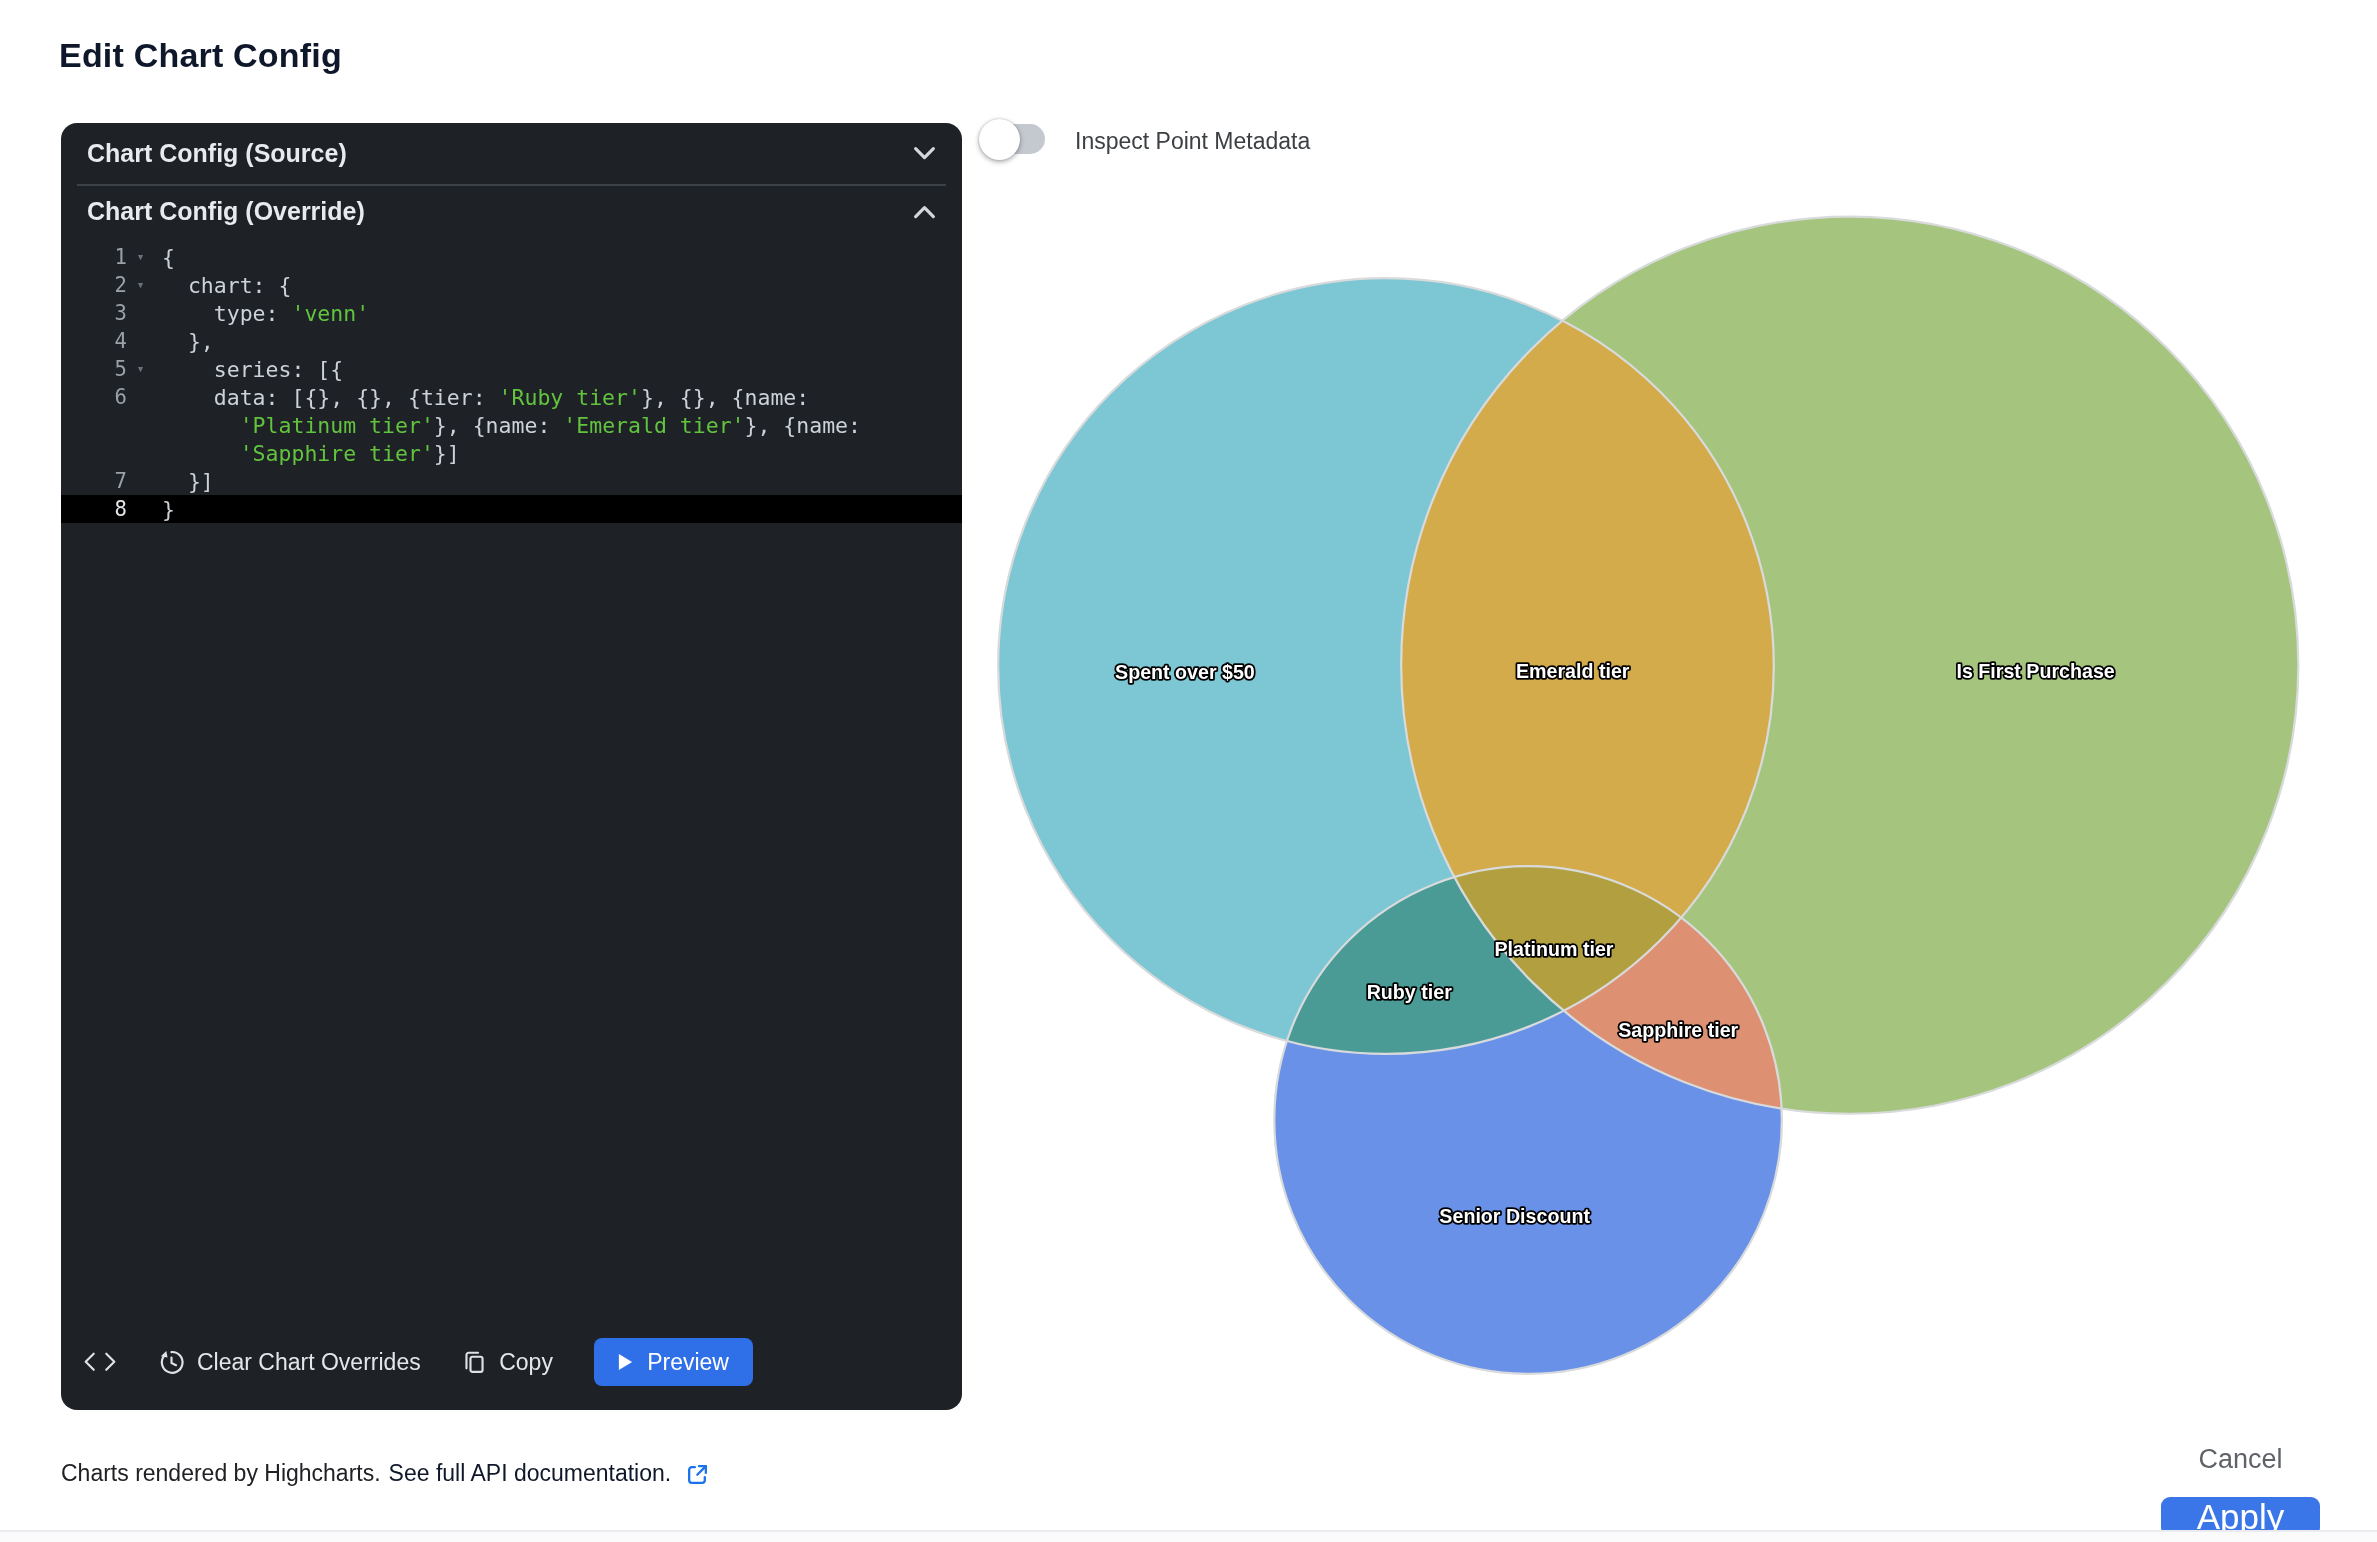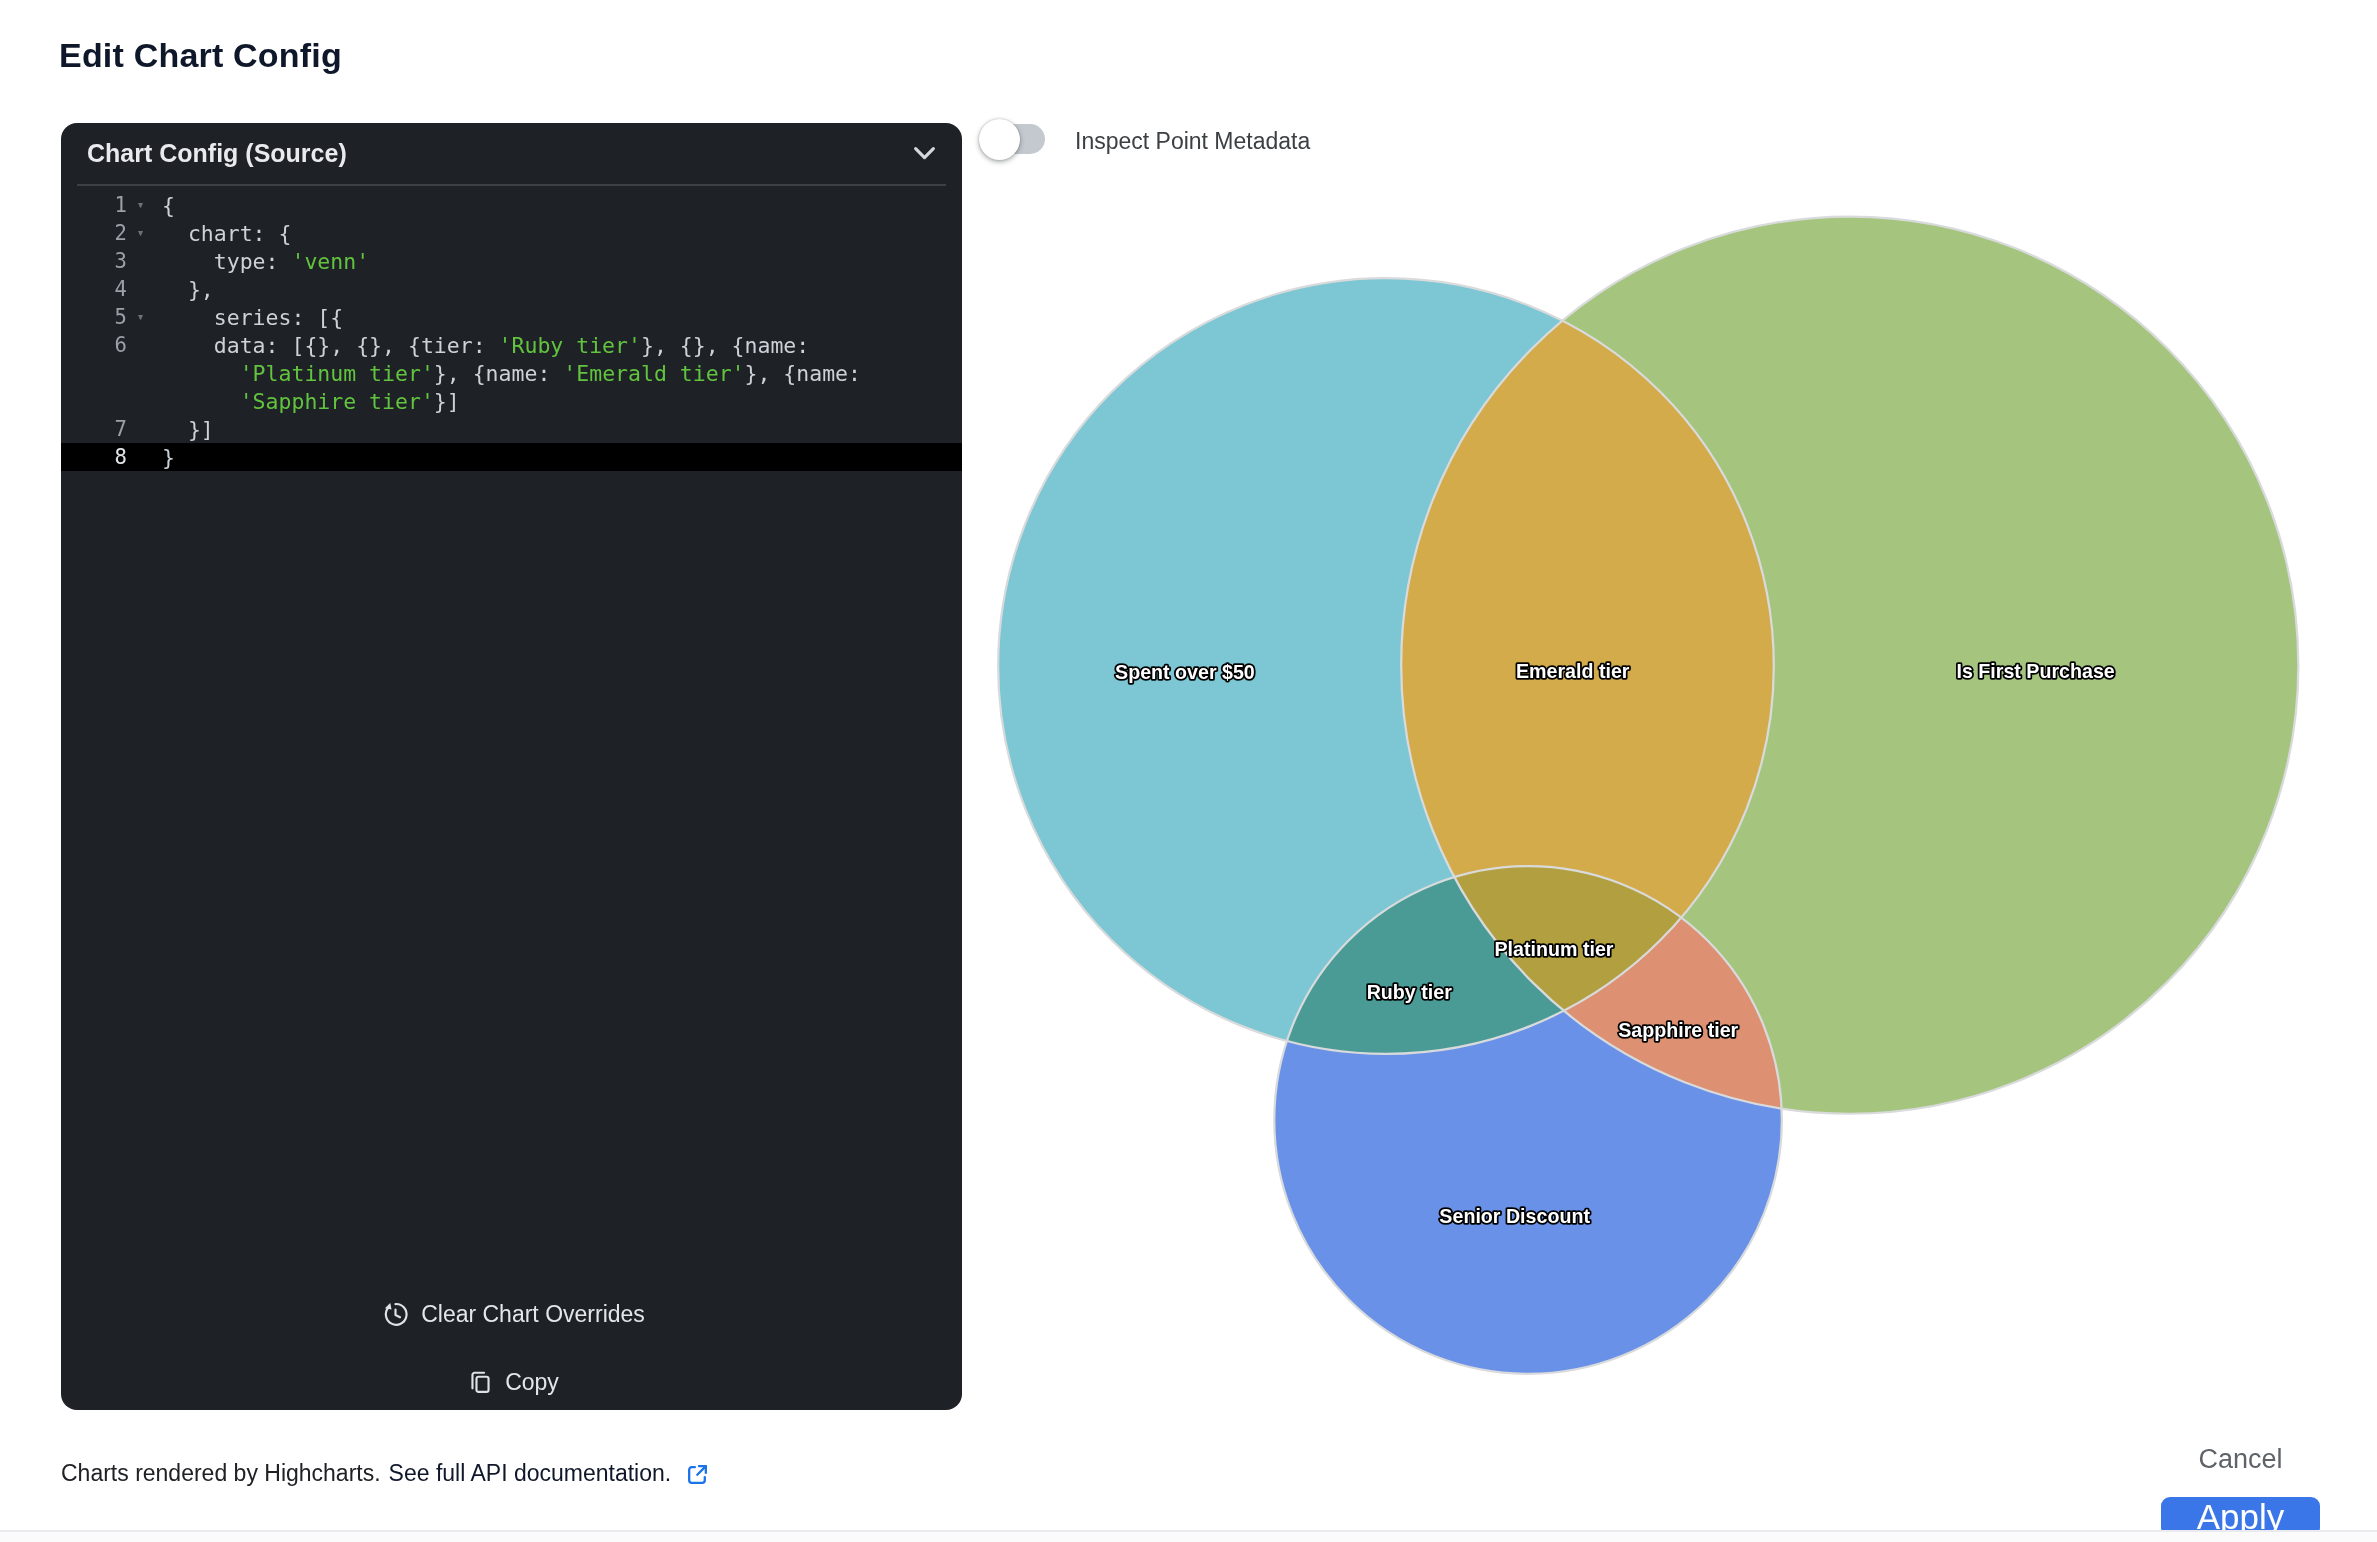--- a/index.html
+++ b/index.html
@@ -34,21 +34,21 @@
   .code-line { display:flex; align-items:center; height:28px; white-space:pre; }
   .code-line.hl { background:#000000; }
   .code-line .gutter { width:66px; text-align:right; color:#9aa1a8; flex:0 0 auto; font-size:20.6px; }
   .code-line.hl .gutter { color:#e3e6e9; }
   .code-line .fold { width:27px; text-align:center; color:#6a7178; font-size:13.4px; flex:0 0 auto; line-height:28px; }
   .code-line .code-text { padding-left:8px; color:#ccd2d7; }
   .code-text .seg-s { color:#62c43e; }
 
   .panel-toolbar {
     position:absolute; left:21.5px; right:18px; bottom:23px; height:50px;
-    display:flex; align-items:center; justify-content:center; gap:41px;flex-direction:column;
+    display:flex; align-items:center; justify-content:flex-start; gap:41px;
   }
   .tool-btn {
     display:flex; align-items:center; gap:12.5px; background:none; border:none;
     color:#e4e7ea; font-family:inherit; font-size:23px; font-weight:500; cursor:pointer;
   }
   .icon-stroke { stroke:#dfe3e6; stroke-width:2.4; fill:none; stroke-linecap:round; stroke-linejoin:round; }
   .preview-btn {
     display:flex; align-items:center; justify-content:center; gap:14.3px;
     width:159px; height:48px; border:none; border-radius:8px;
     background:#2f6fe8; color:#ffffff; font-family:inherit; font-size:23px; font-weight:500; cursor:pointer;
@@ -96,20 +96,26 @@
 
   <div class="panel-header src">
     <span class="hdr-label">Chart Config (Source)</span>
     <svg width="23" height="14.3" viewBox="0 0 26 16">
       <polyline points="3,3 13,13 23,3" fill="none" stroke="#d5d8db" stroke-width="3.6" stroke-linecap="round" stroke-linejoin="round"></polyline>
     </svg>
   </div>
 
   <div class="panel-divider"></div>
 
+  <div class="panel-header ovr">
+    <span class="hdr-label">Chart Config (Override)</span>
+    <svg width="23" height="14.3" viewBox="0 0 26 16">
+      <polyline points="3,13 13,3 23,13" fill="none" stroke="#d5d8db" stroke-width="3.6" stroke-linecap="round" stroke-linejoin="round"></polyline>
+    </svg>
+  </div>
 
   <div class="code-area" id="code-lines">
       <div class="code-line"><span class="gutter">1</span><span class="fold">▾</span><span class="code-text"><span class="seg-p">{</span></span></div>
       <div class="code-line"><span class="gutter">2</span><span class="fold">▾</span><span class="code-text"><span class="seg-p">  chart: {</span></span></div>
       <div class="code-line"><span class="gutter">3</span><span class="fold"></span><span class="code-text"><span class="seg-p">    type: </span><span class="seg-s">'venn'</span></span></div>
       <div class="code-line"><span class="gutter">4</span><span class="fold"></span><span class="code-text"><span class="seg-p">  },</span></span></div>
       <div class="code-line"><span class="gutter">5</span><span class="fold">▾</span><span class="code-text"><span class="seg-p">    series: [{</span></span></div>
       <div class="code-line"><span class="gutter">6</span><span class="fold"></span><span class="code-text"><span class="seg-p">    data: [{}, {}, {tier: </span><span class="seg-s">'Ruby tier'</span><span class="seg-p">}, {}, {name:</span></span></div>
       <div class="code-line"><span class="gutter"></span><span class="fold"></span><span class="code-text"><span class="seg-p">      </span><span class="seg-s">'Platinum tier'</span><span class="seg-p">}, {name: </span><span class="seg-s">'Emerald tier'</span><span class="seg-p">}, {name:</span></span></div>
       <div class="code-line"><span class="gutter"></span><span class="fold"></span><span class="code-text"><span class="seg-p">      </span><span class="seg-s">'Sapphire tier'</span><span class="seg-p">}]</span></span></div>

